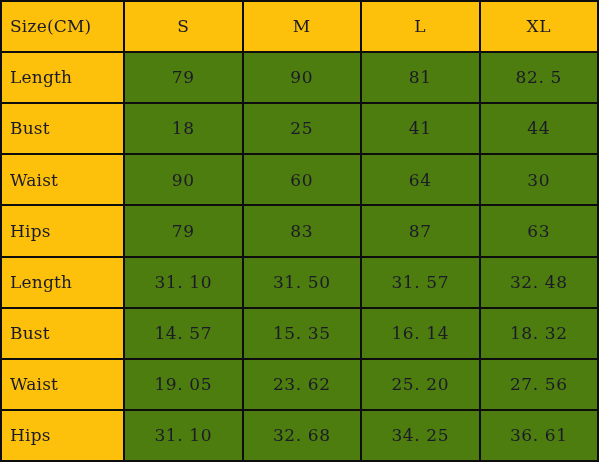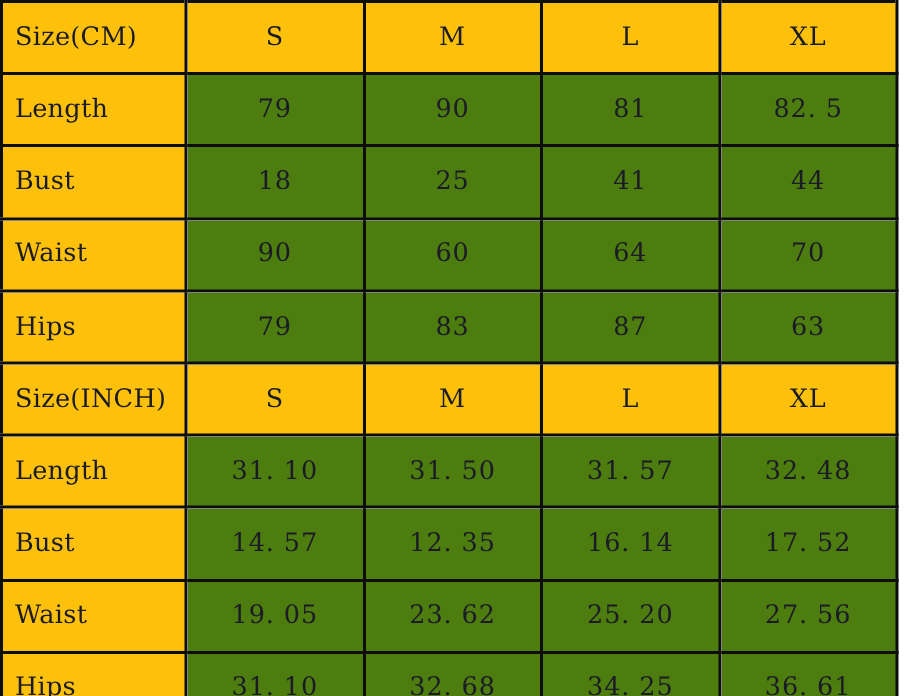--- a/index.html
+++ b/index.html
@@ -99,53 +99,46 @@
       <td class="datacell">25</td>
       <td class="datacell">41</td>
       <td class="datacell">44</td>
     </tr>
 
     <tr>
       <td class="rowlabel">Waist</td>
       <td class="datacell">90</td>
       <td class="datacell">60</td>
       <td class="datacell">64</td>
-      <td class="datacell">70</td>
+      <td class="datacell">30</td>
     </tr>
 
     <tr>
       <td class="rowlabel">Hips</td>
       <td class="datacell">79</td>
       <td class="datacell">83</td>
       <td class="datacell">87</td>
       <td class="datacell">63</td>
     </tr>
 
-    <tr class="headrow">
-      <td class="rowlabel">Size(INCH)</td>
-      <td class="datacell">S</td>
-      <td class="datacell">M</td>
-      <td class="datacell">L</td>
-      <td class="datacell">XL</td>
-    </tr>
 
     <tr>
       <td class="rowlabel">Length</td>
       <td class="datacell">31. 10</td>
       <td class="datacell">31. 50</td>
       <td class="datacell">31. 57</td>
       <td class="datacell">32. 48</td>
     </tr>
 
     <tr>
       <td class="rowlabel">Bust</td>
       <td class="datacell">14. 57</td>
-      <td class="datacell">12. 35</td>
+      <td class="datacell">15. 35</td>
       <td class="datacell">16. 14</td>
-      <td class="datacell">17. 52</td>
+      <td class="datacell">18. 32</td>
     </tr>
 
     <tr>
       <td class="rowlabel">Waist</td>
       <td class="datacell">19. 05</td>
       <td class="datacell">23. 62</td>
       <td class="datacell">25. 20</td>
       <td class="datacell">27. 56</td>
     </tr>
 

